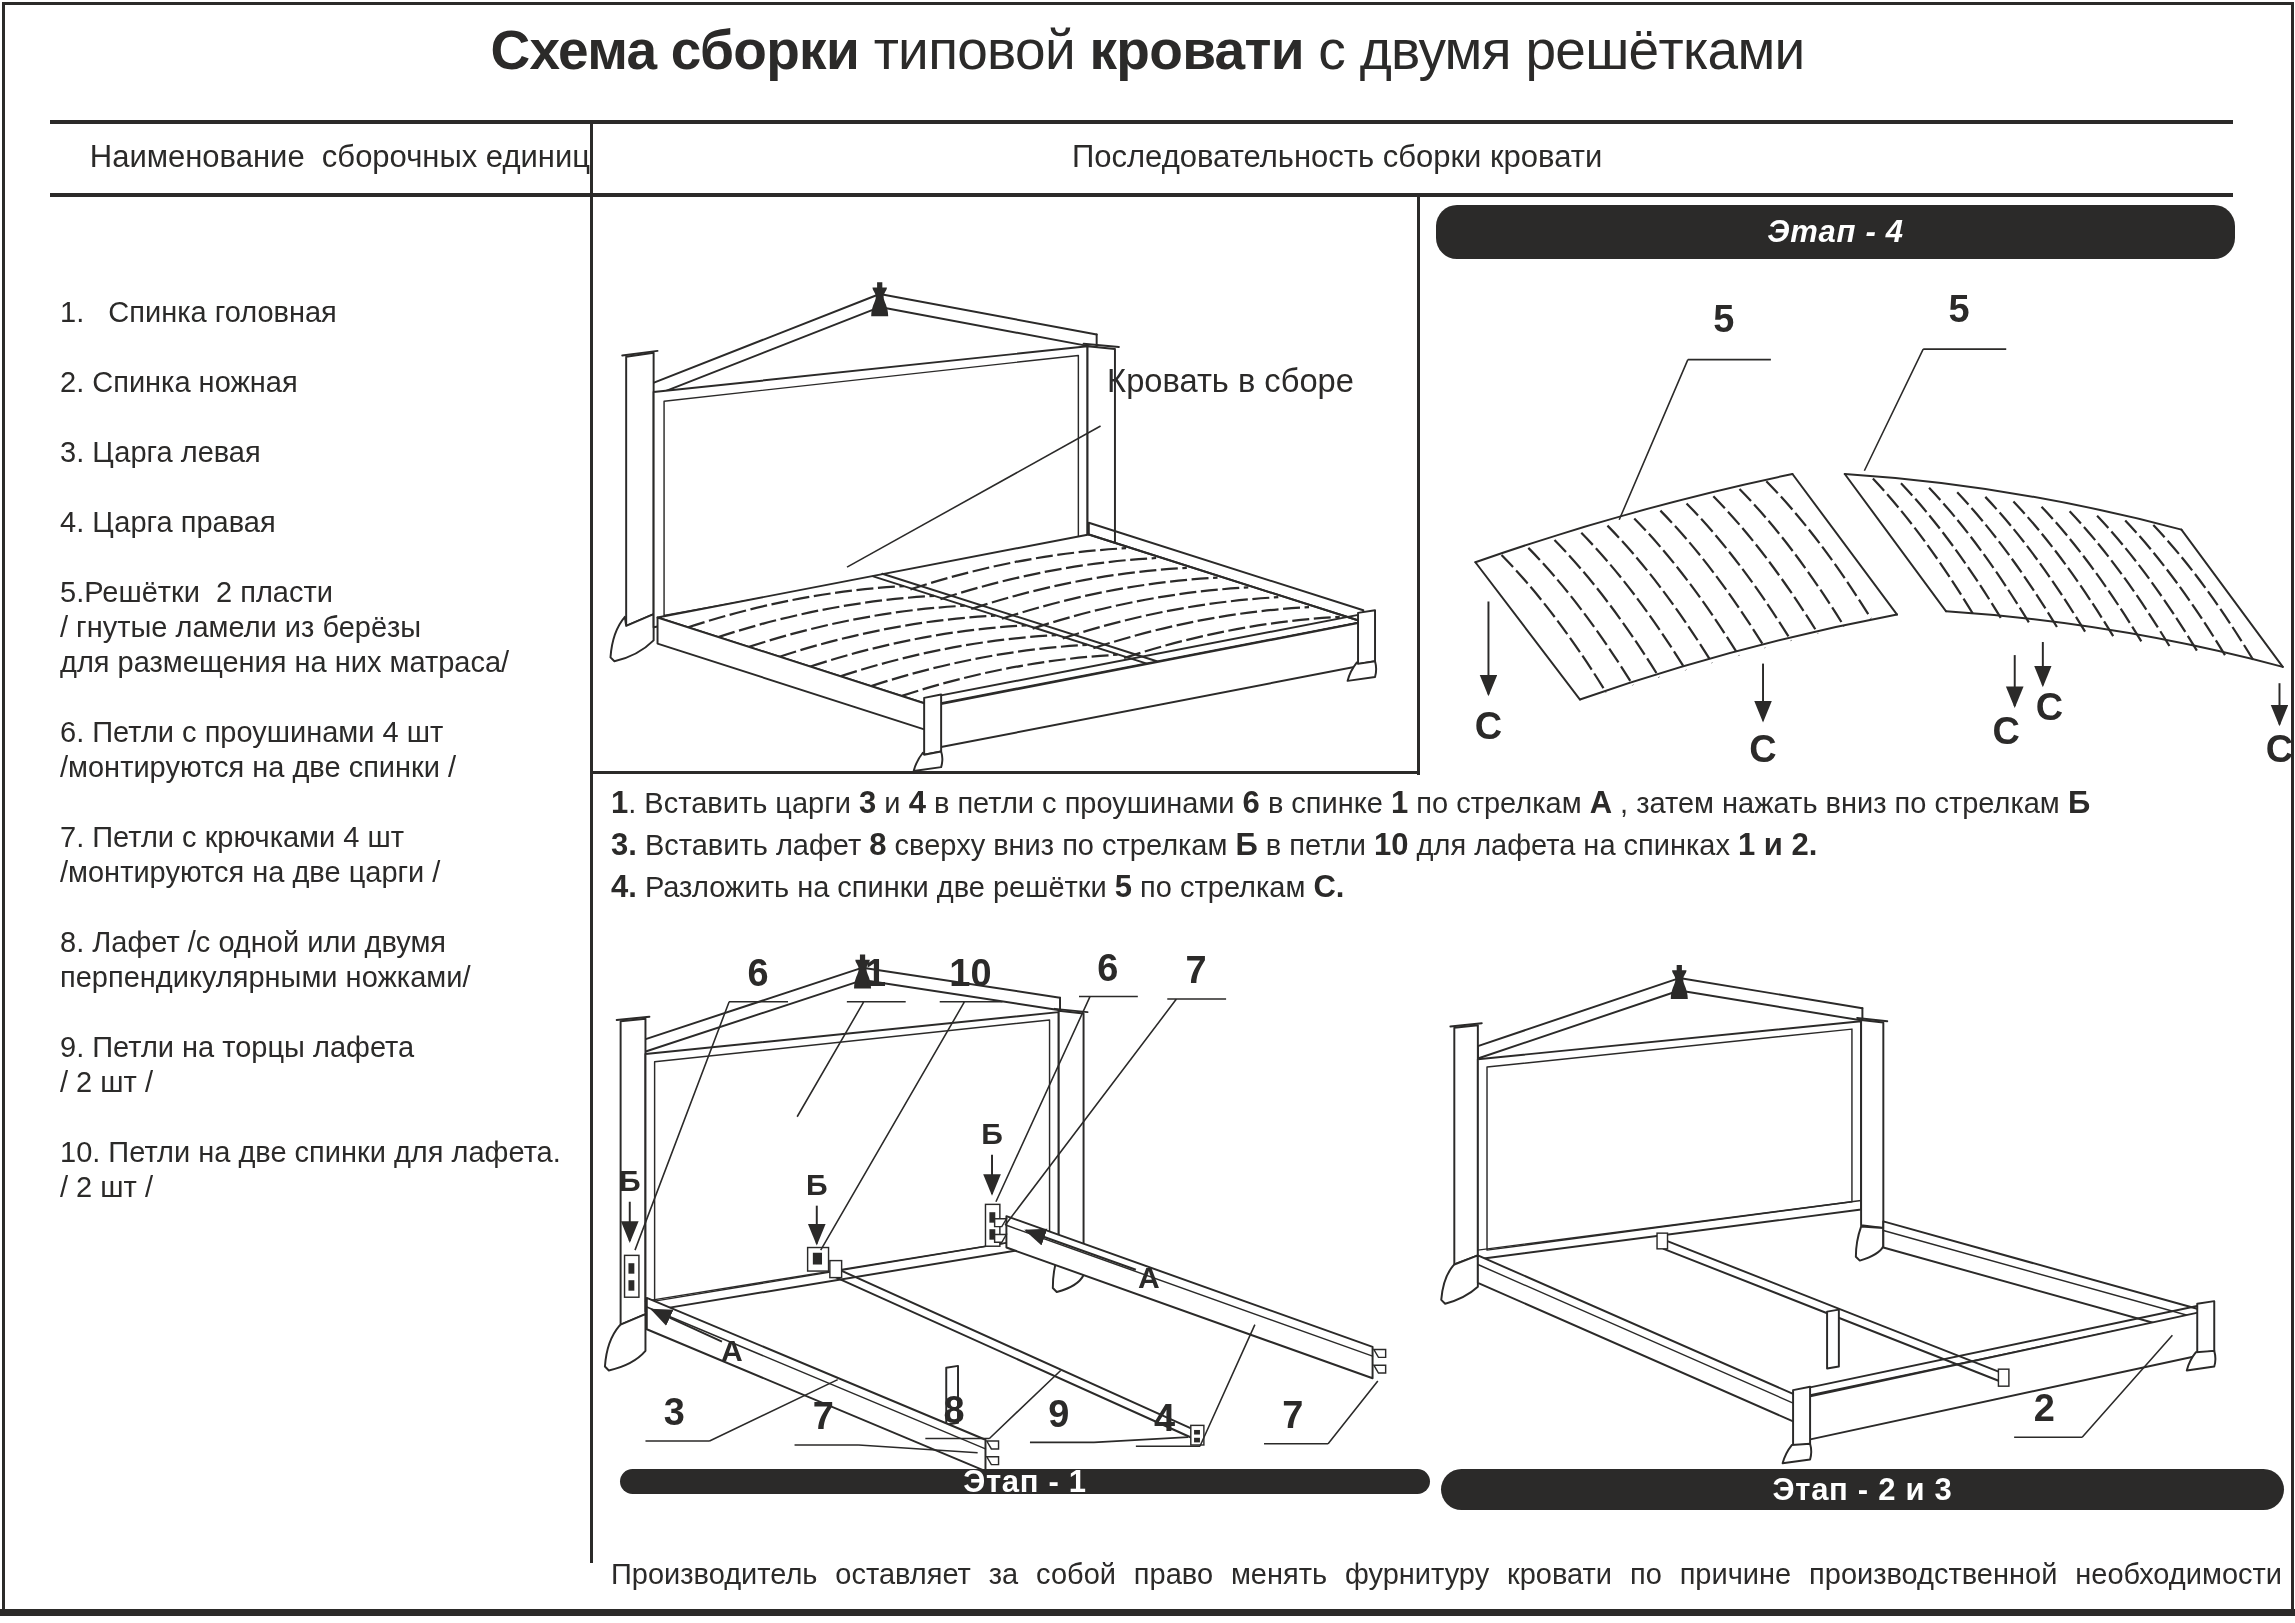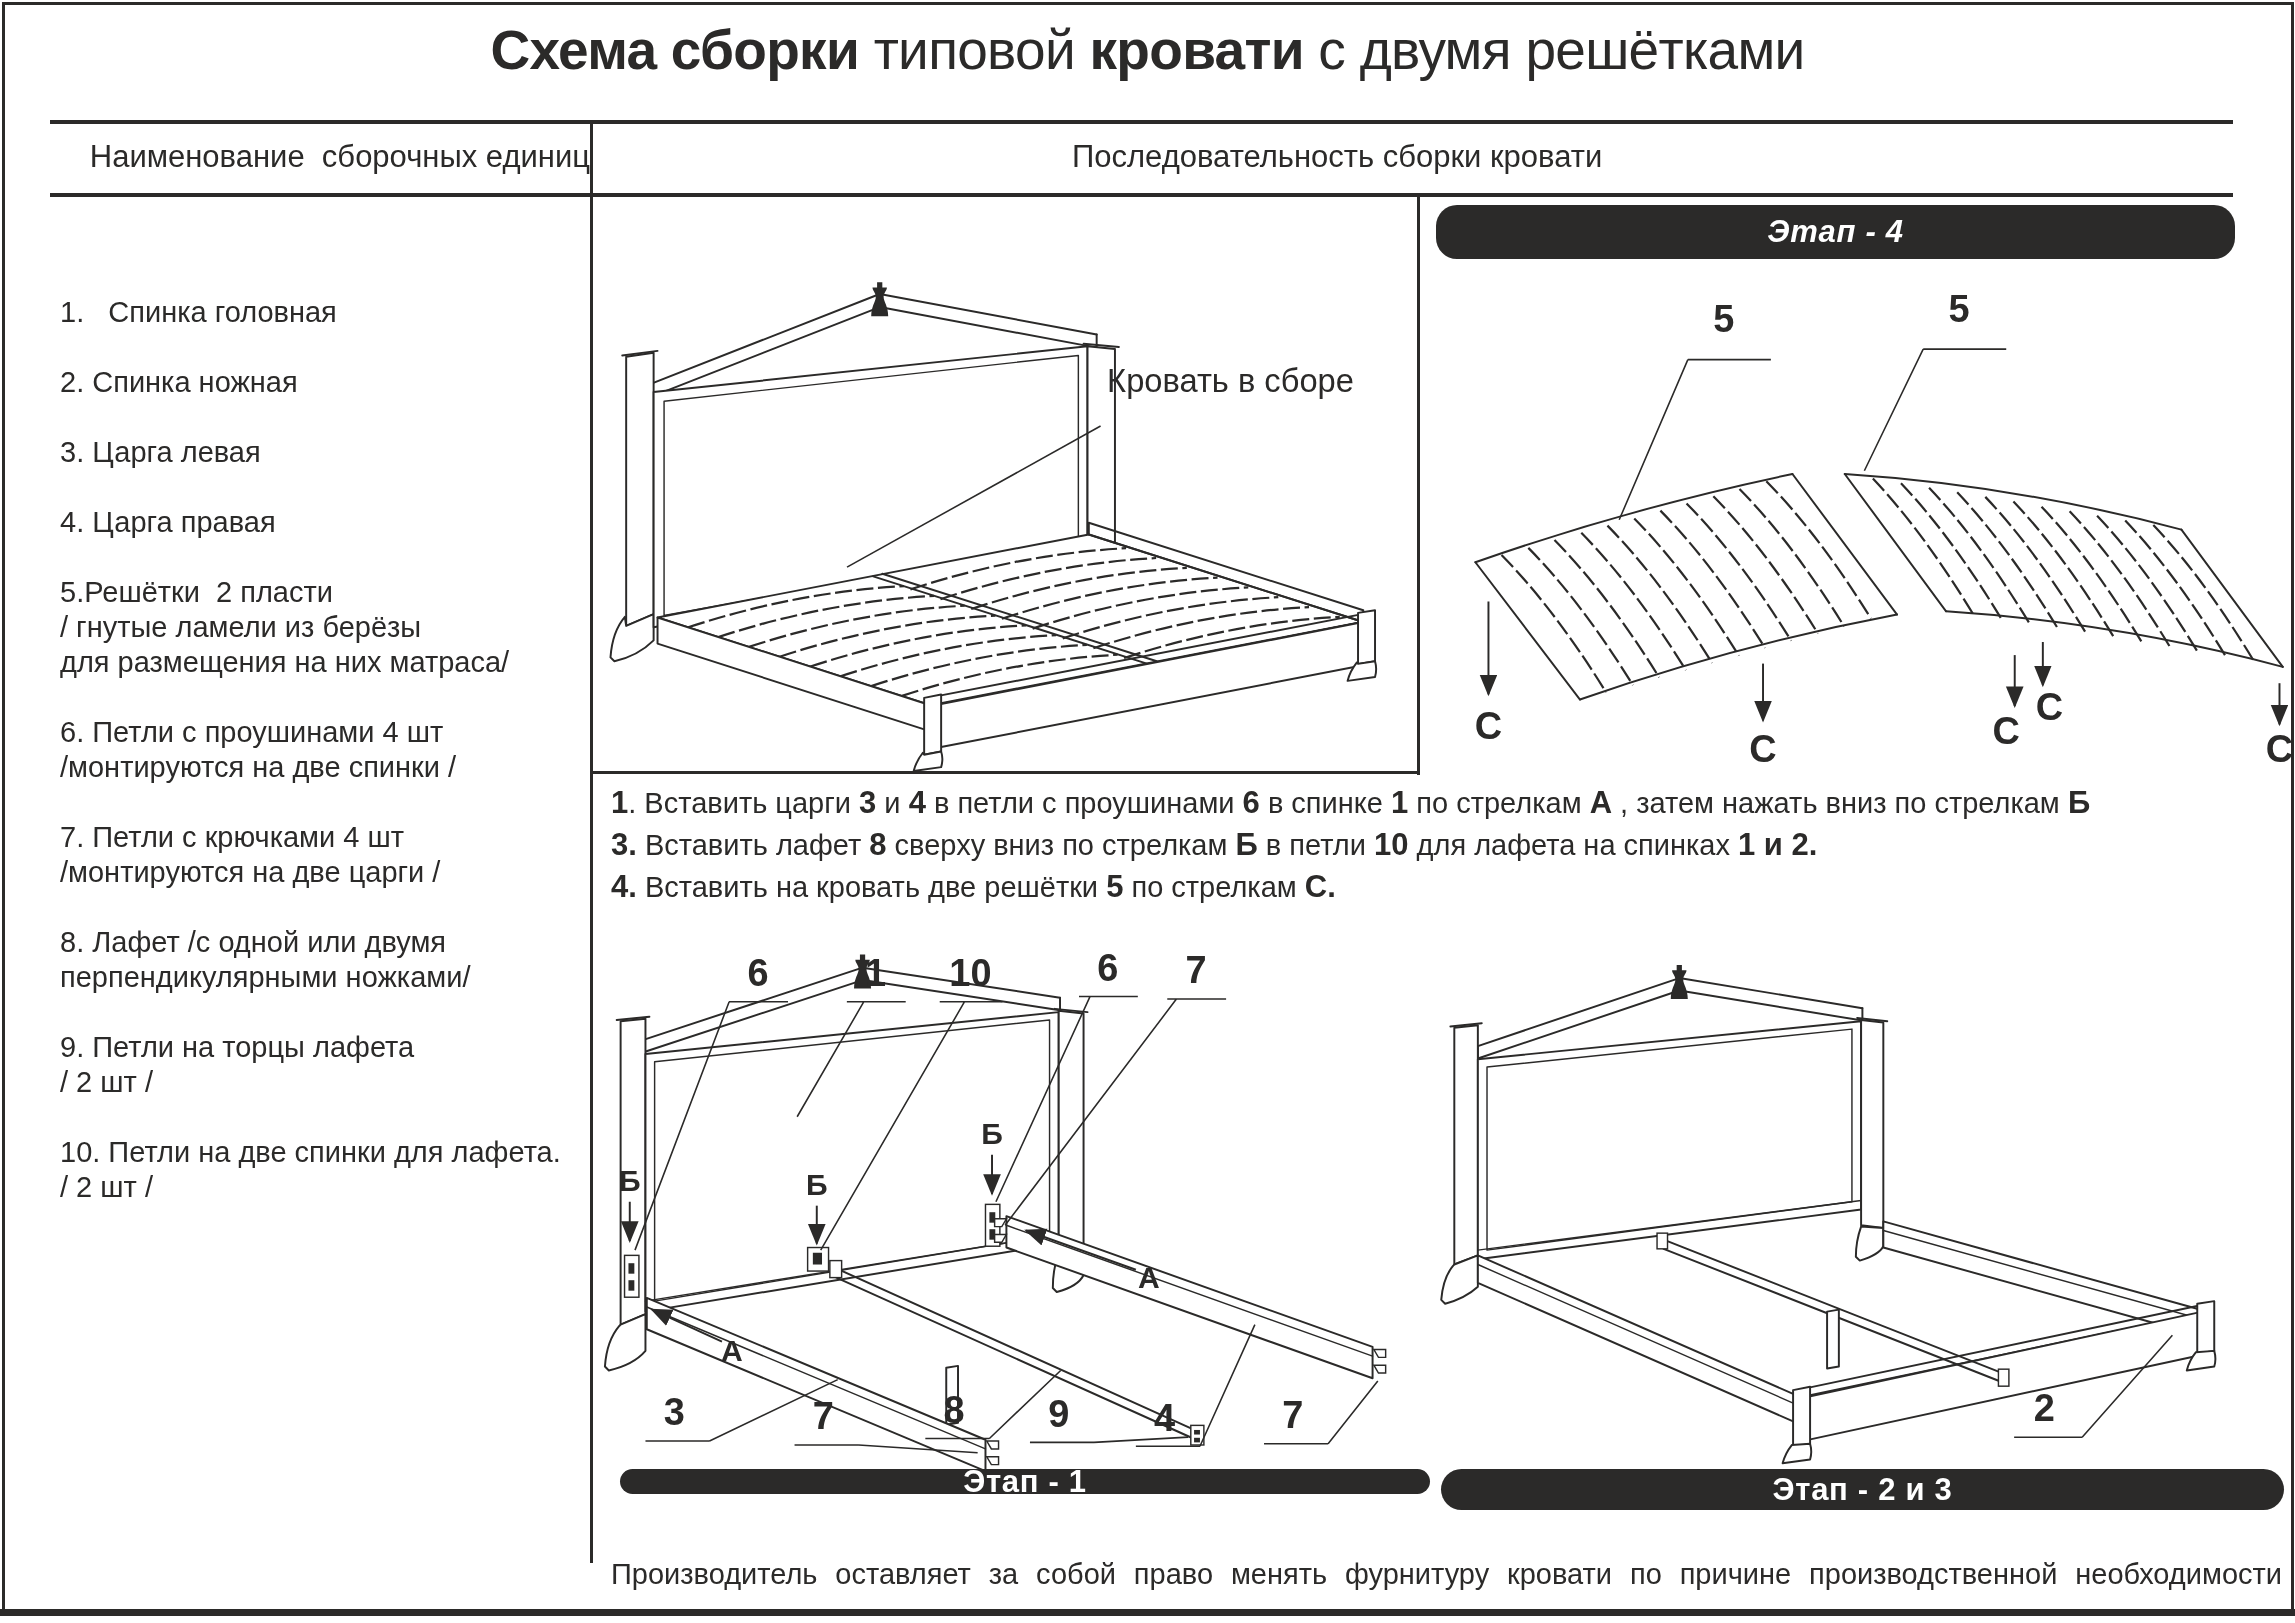--- a/index.html
+++ b/index.html
@@ -160,21 +160,21 @@
       <path class="ar" d="M928,592 L928,658" marker-end="url(#ah4)"></path>
       <text class="num" x="938" y="712">С</text>
       <path class="ar" d="M1290,655 L1290,718" marker-end="url(#ah4)"></path>
       <text class="num" x="1290" y="775">С</text>
     </g>
   </svg>
 
   <div class="abs ins-block" id="ins-block" style="left:611px;top:782px;width:1680px;">
       <div class="ins-line"><span class="b">1</span><span>. Вставить царги </span><span class="b">3</span><span> и </span><span class="b">4</span><span> в петли с проушинами </span><span class="b">6</span><span> в спинке </span><span class="b">1</span><span> по стрелкам </span><span class="b">А</span><span> , затем нажать вниз по стрелкам </span><span class="b">Б</span></div>
       <div class="ins-line"><span class="b">3.</span><span> Вставить лафет </span><span class="b">8</span><span> сверху вниз по стрелкам </span><span class="b">Б</span><span> в петли </span><span class="b">10</span><span> для лафета на спинках </span><span class="b">1 и 2.</span></div>
-      <div class="ins-line"><span class="b">4.</span><span> Вставить на кровать две решётки </span><span class="b">5</span><span>  по стрелкам </span><span class="b">С.</span></div>
+      <div class="ins-line"><span class="b">4.</span><span> Разложить на спинки две решётки </span><span class="b">5</span><span>  по стрелкам </span><span class="b">С.</span></div>
     </div>
 
   <svg style="left:601px;top:948px;" width="835" height="533" viewBox="0 0 1277 815">
     <defs>
       <marker id="ah1" markerWidth="12" markerHeight="10" refX="10" refY="4.5" orient="auto">
           <path d="M0,0 L11,4.5 L0,9 Z" fill="#2b2a29"></path>
         </marker>
     </defs>
     <g>
       <path class="st" d="M66,140 L400,30 L702,76"></path>

